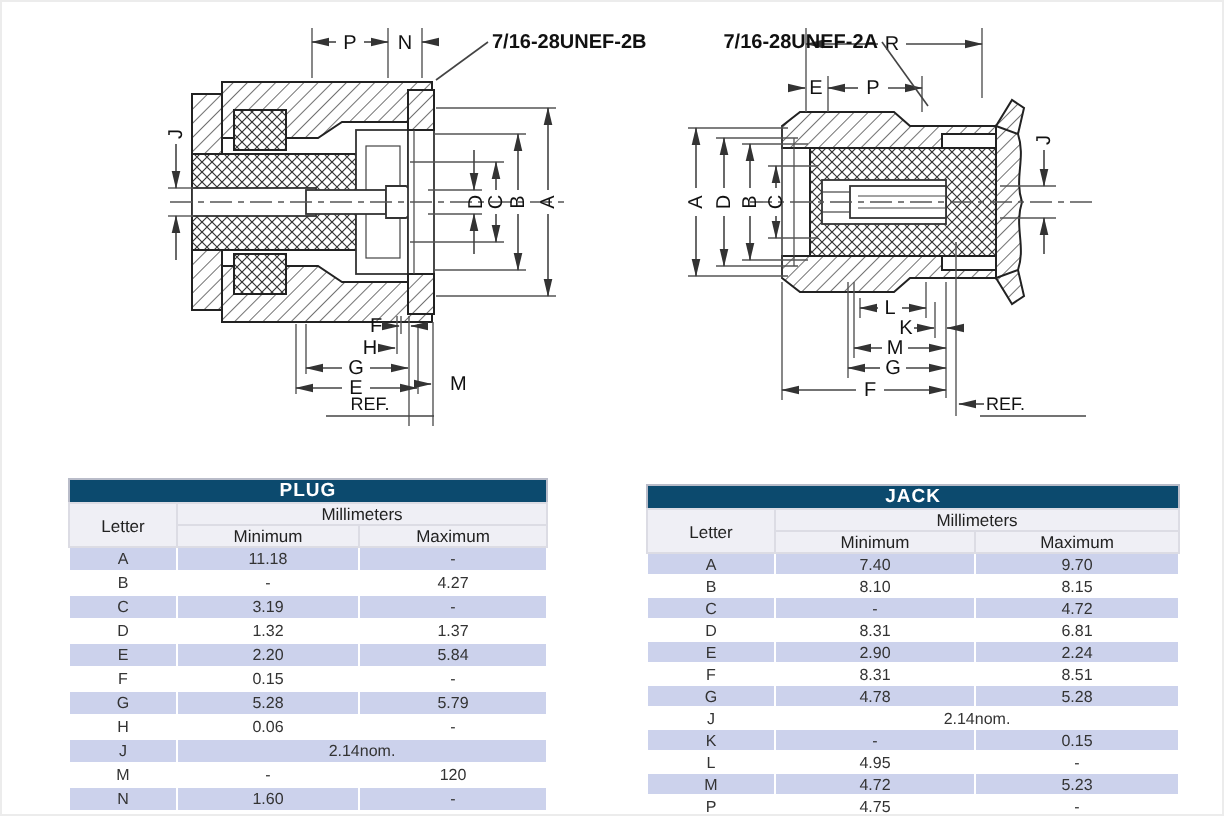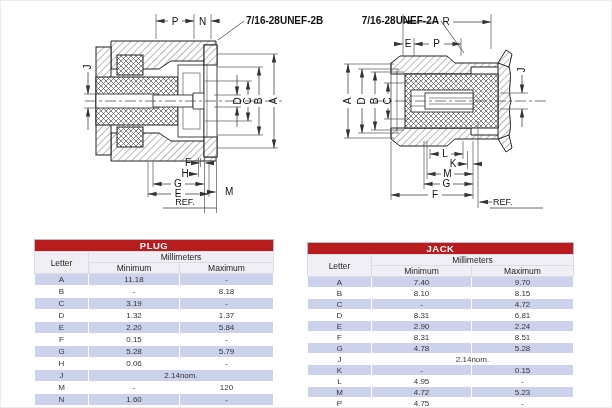--- a/index.html
+++ b/index.html
@@ -13,26 +13,26 @@
   .thin{stroke:#444;stroke-width:0.6;fill:none;}
   .ext{stroke:#555;stroke-width:0.7;fill:none;}
   .dim{stroke:#444;stroke-width:0.8;fill:none;}
   .cl{stroke:#555;stroke-width:0.8;stroke-dasharray:11 3 3 3;fill:none;}
   .lbl{font:10px "Liberation Sans",sans-serif;fill:#111;}
   .thr{font:bold 10px "Liberation Sans",sans-serif;fill:#111;}
   .ref{font:9px "Liberation Sans",sans-serif;fill:#111;}
   
   .tblwrap{position:absolute;}
   #plug-table{left:33px;top:238px;}
-  #jack-table{left:306px;top:241px;}
+  #jack-table{left:322px;top:241px;}
   table{border-collapse:collapse;table-layout:fixed;background:#fff;border:1px solid #b9bcc9;}
   .plug-t{width:239px;}
   .jack-t{width:266px;}
   th,td{padding:0;margin:0;text-align:center;white-space:nowrap;overflow:hidden;}
-  th.title{background:#b91c1c;color:#fff;font:bold 9.5px "Liberation Sans",sans-serif;height:11px;letter-spacing:.5px;}
+  th.title{background:#0c4a6e;color:#fff;font:bold 9.5px "Liberation Sans",sans-serif;height:11px;letter-spacing:.5px;}
   th.h{background:#efeff5;color:#222;font:8.5px "Liberation Sans",sans-serif;font-weight:normal;
        border:1px solid #dcdce4;height:10px;}
   tbody td{font:8px "Liberation Sans",sans-serif;color:#333;height:11px;border:1px solid #fff;background:#fff;}
   .jack-t tbody td{height:10px;}
   tr.alt td{background:#ccd2ec;}
 </style>
 </head>
 <body>
 
 <div id="screen">
@@ -242,21 +242,21 @@
     </thead>
     <tbody>
           <tr class="alt">
             <td>A</td>
             <td>11.18</td>
             <td>-</td>
           </tr>
           <tr>
             <td>B</td>
             <td>-</td>
-            <td>8.18</td>
+            <td>4.27</td>
           </tr>
           <tr class="alt">
             <td>C</td>
             <td>3.19</td>
             <td>-</td>
           </tr>
           <tr>
             <td>D</td>
             <td>1.32</td>
             <td>1.37</td>

